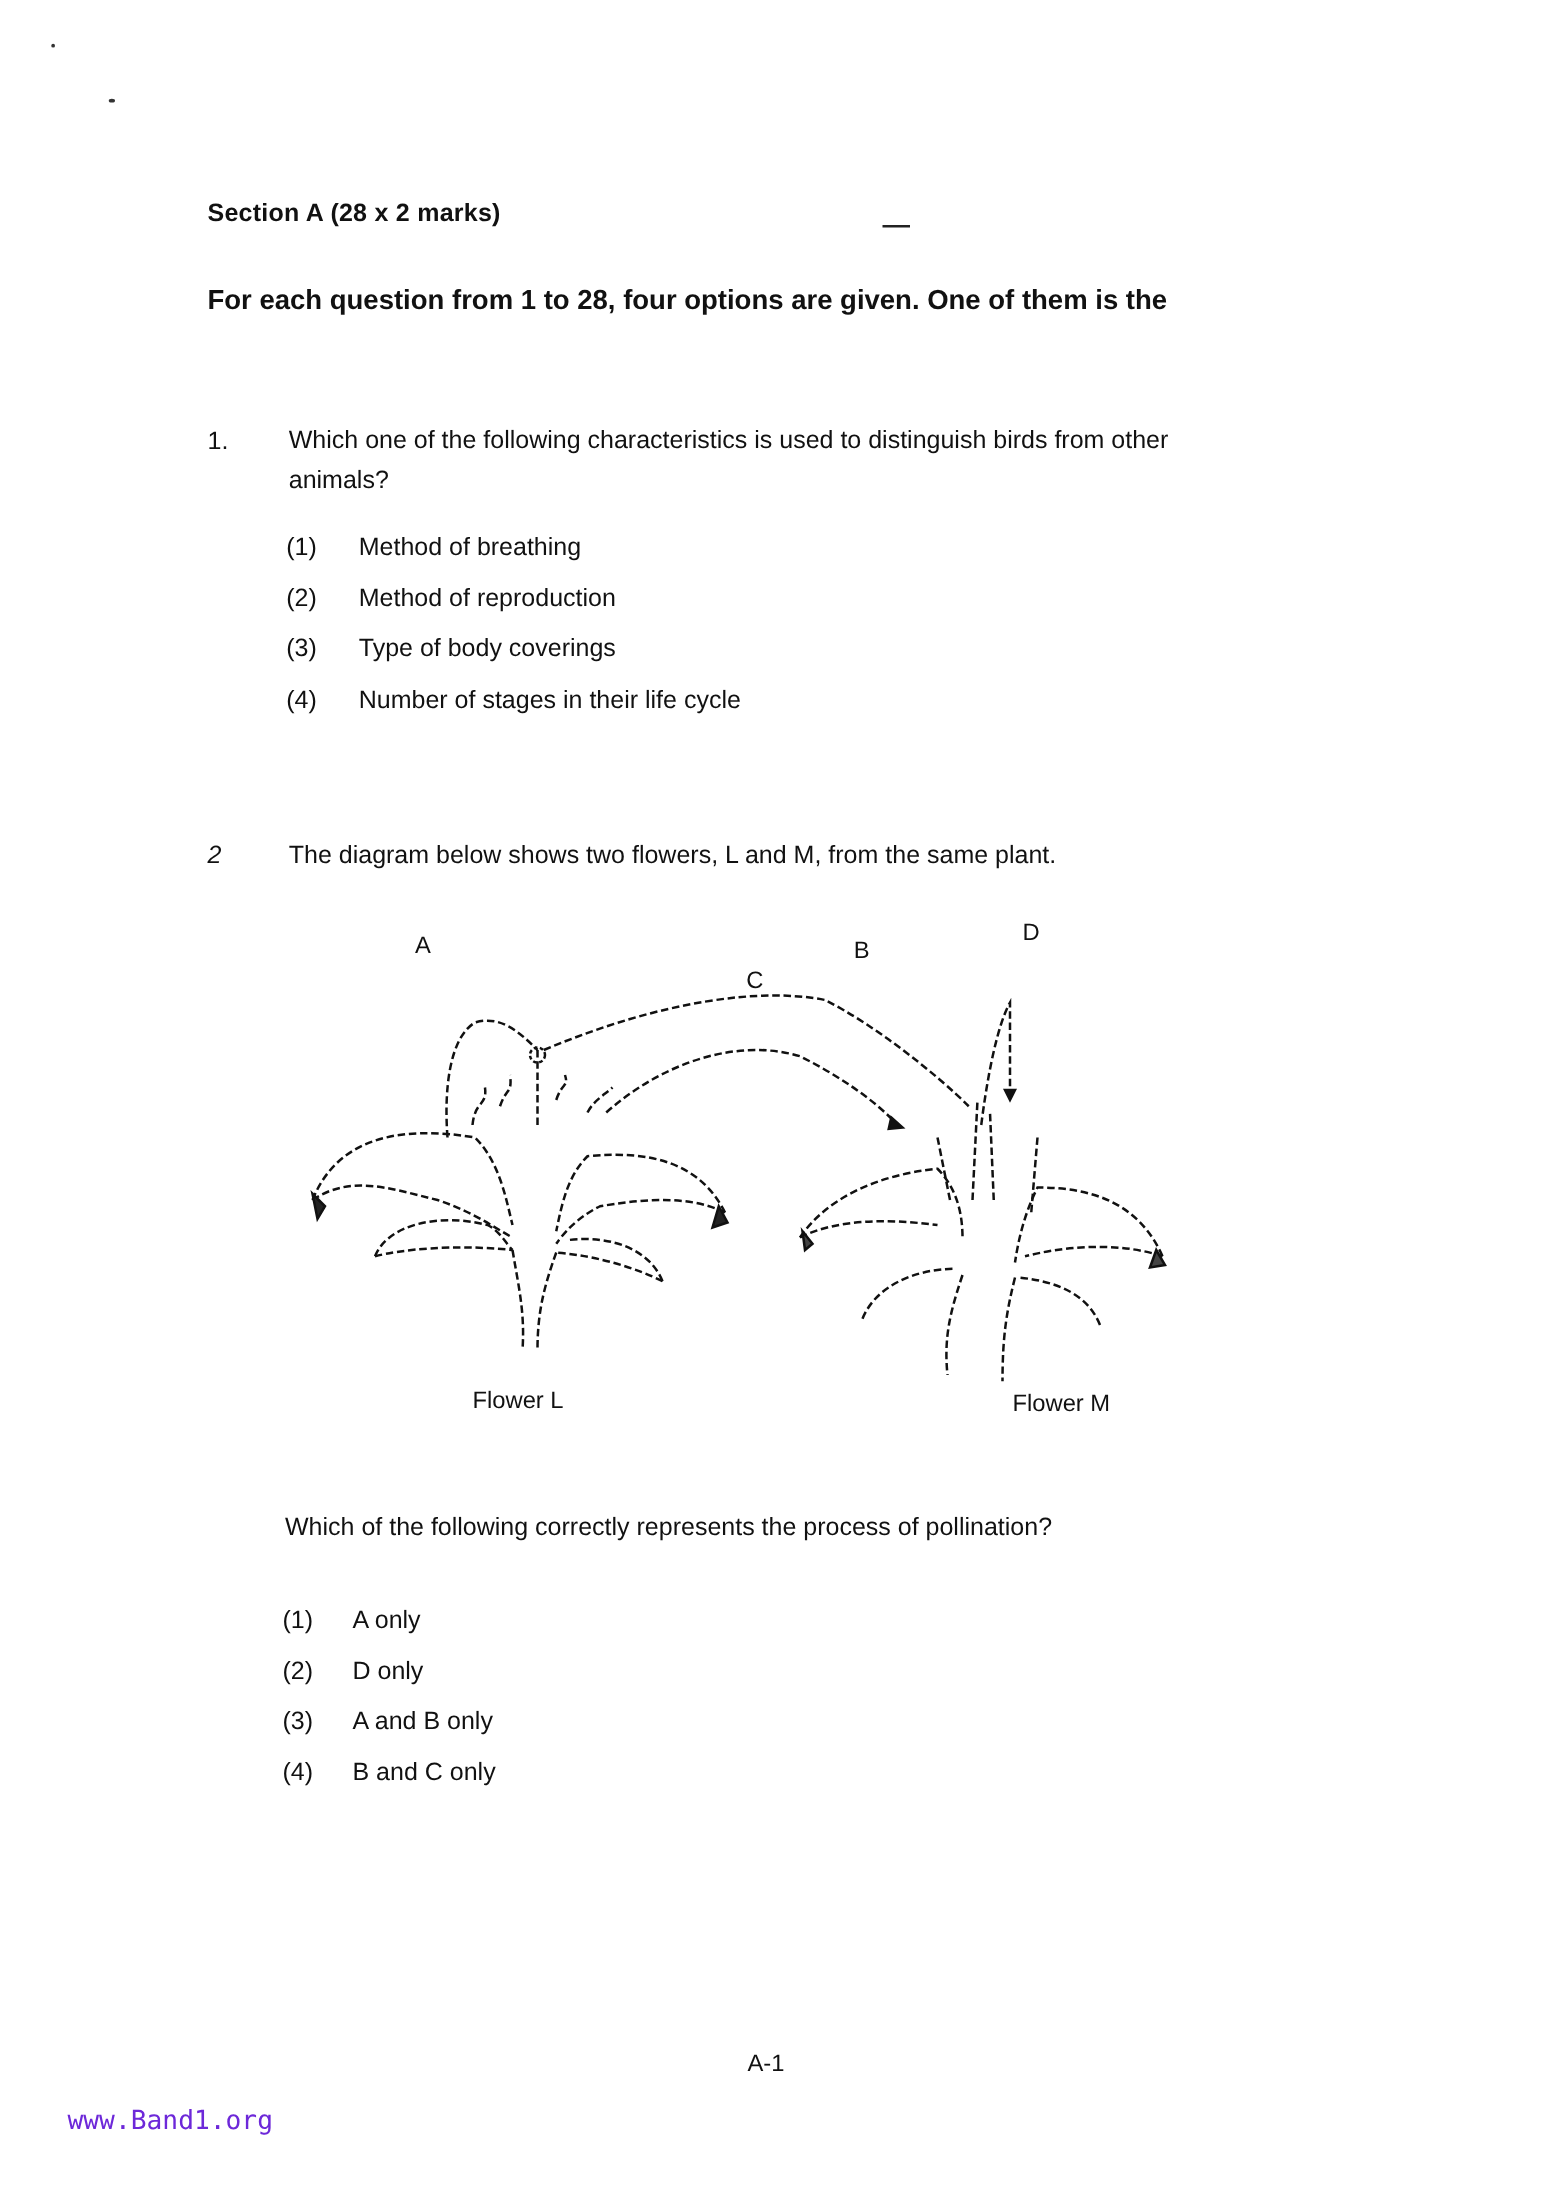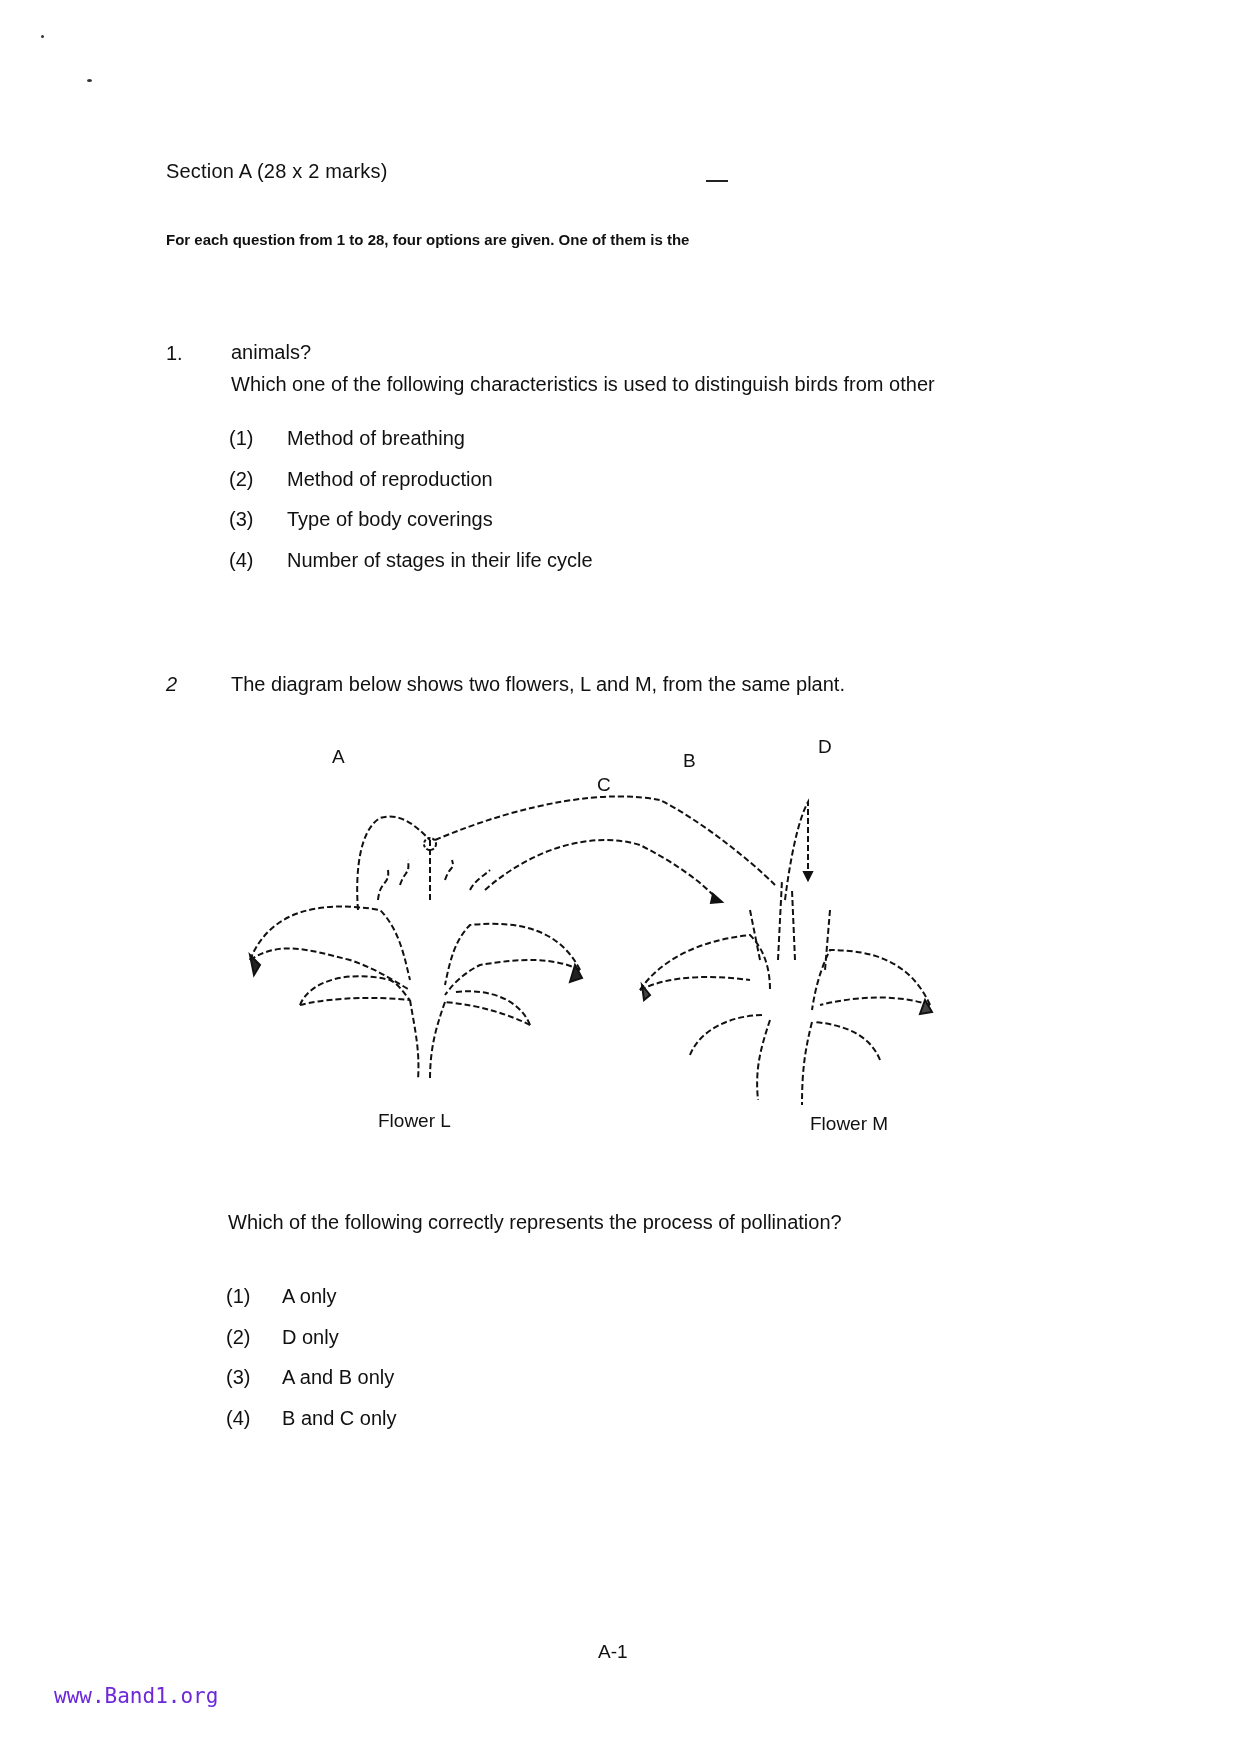--- a/index.html
+++ b/index.html
@@ -3,26 +3,26 @@
 <meta charset="utf-8">
 <style>
   html, body { margin: 0; padding: 0; background: #ffffff; }
   body {
     width: 1239px; height: 1754px; position: relative; overflow: hidden;
     font-family: "Liberation Sans", sans-serif; color: #111111;
   }
   .speck { position: absolute; background: #333; border-radius: 50%; }
   .section-title {
     position: absolute; left: 166px; top: 160px;
-    font-size: 20px; font-weight: normal; letter-spacing: 0.2px;
+    font-size: 20px; font-weight: bold; letter-spacing: 0.2px;
   }
   .dash-mark { position: absolute; left: 706px; top: 180px; width: 22px; height: 2px; background: #222; }
   .instructions {
     position: absolute; left: 166px; top: 224px; width: 900px;
-    font-size: 15px; font-weight: bold; line-height: 32px;
+    font-size: 22px; font-weight: bold; line-height: 32px;
   }
   .instructions div { white-space: nowrap; }
   .q-num { position: absolute; left: 166px; font-size: 20px; }
   .q-text { position: absolute; left: 231px; font-size: 20px; line-height: 32px; width: 880px; }
   .options { position: absolute; left: 229px; font-size: 20px; }
   .opt { height: 40.5px; display: flex; align-items: flex-start; }
   .opt-num { width: 58px; display: inline-block; }
   .opt-label { display: inline-block; }
   .diagram { position: absolute; left: 230px; top: 760px; width: 830px; height: 380px; }
   .diagram svg { width: 100%; height: 100%; }
@@ -42,22 +42,22 @@
 <div class="section-title">Section A (28 x 2 marks)</div>
 <div class="dash-mark"></div>
 
 <div class="instructions">
   <div>For each question from 1 to 28, four options are given.  One of them is the</div>
 </div>
 
 <div>
   <div class="q-num" style="top:342px;">1.</div>
   <div class="q-text" style="top:336px;">
+    <div>Which one of the following characteristics is used to distinguish birds from other</div>
     <div>animals?</div>
-    <div>Which one of the following characteristics is used to distinguish birds from other</div>
   </div>
   <div class="options" style="top:427px;">
     <div class="opt">
       <span class="opt-num">(1)</span>
       <span class="opt-label">Method of breathing</span>
     </div>
     <div class="opt">
       <span class="opt-num">(2)</span>
       <span class="opt-label">Method of reproduction</span>
     </div>

